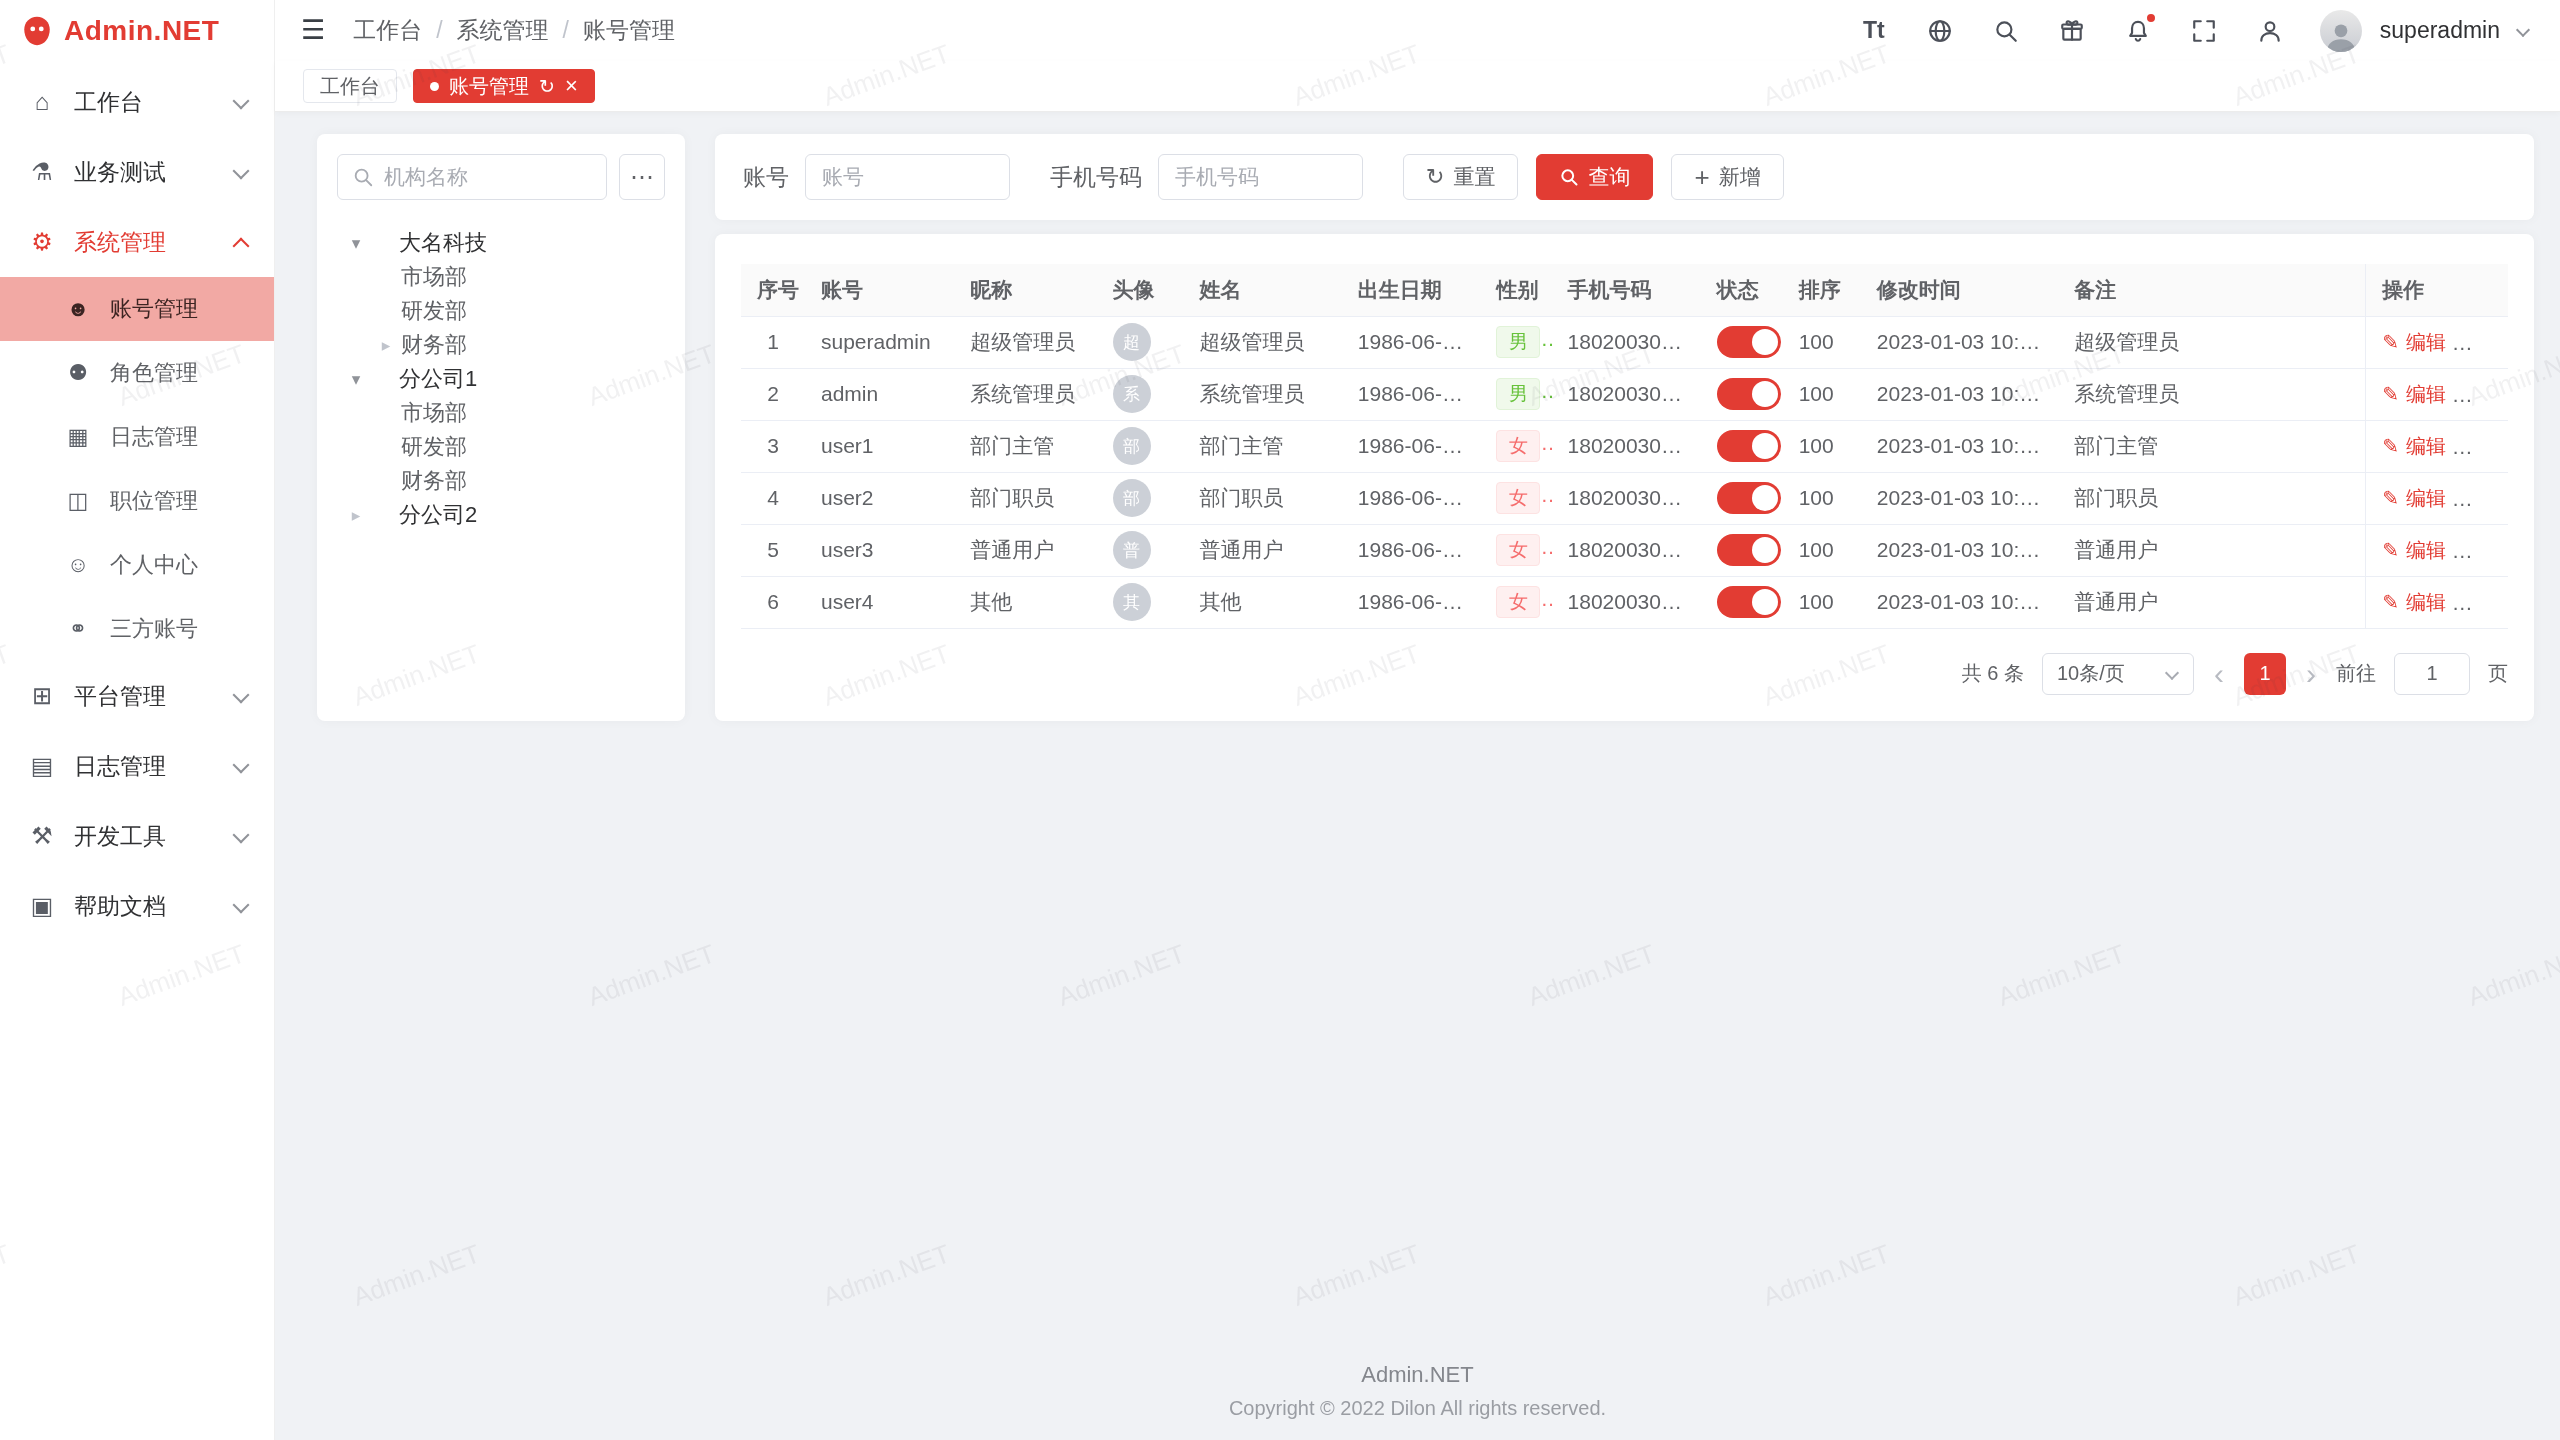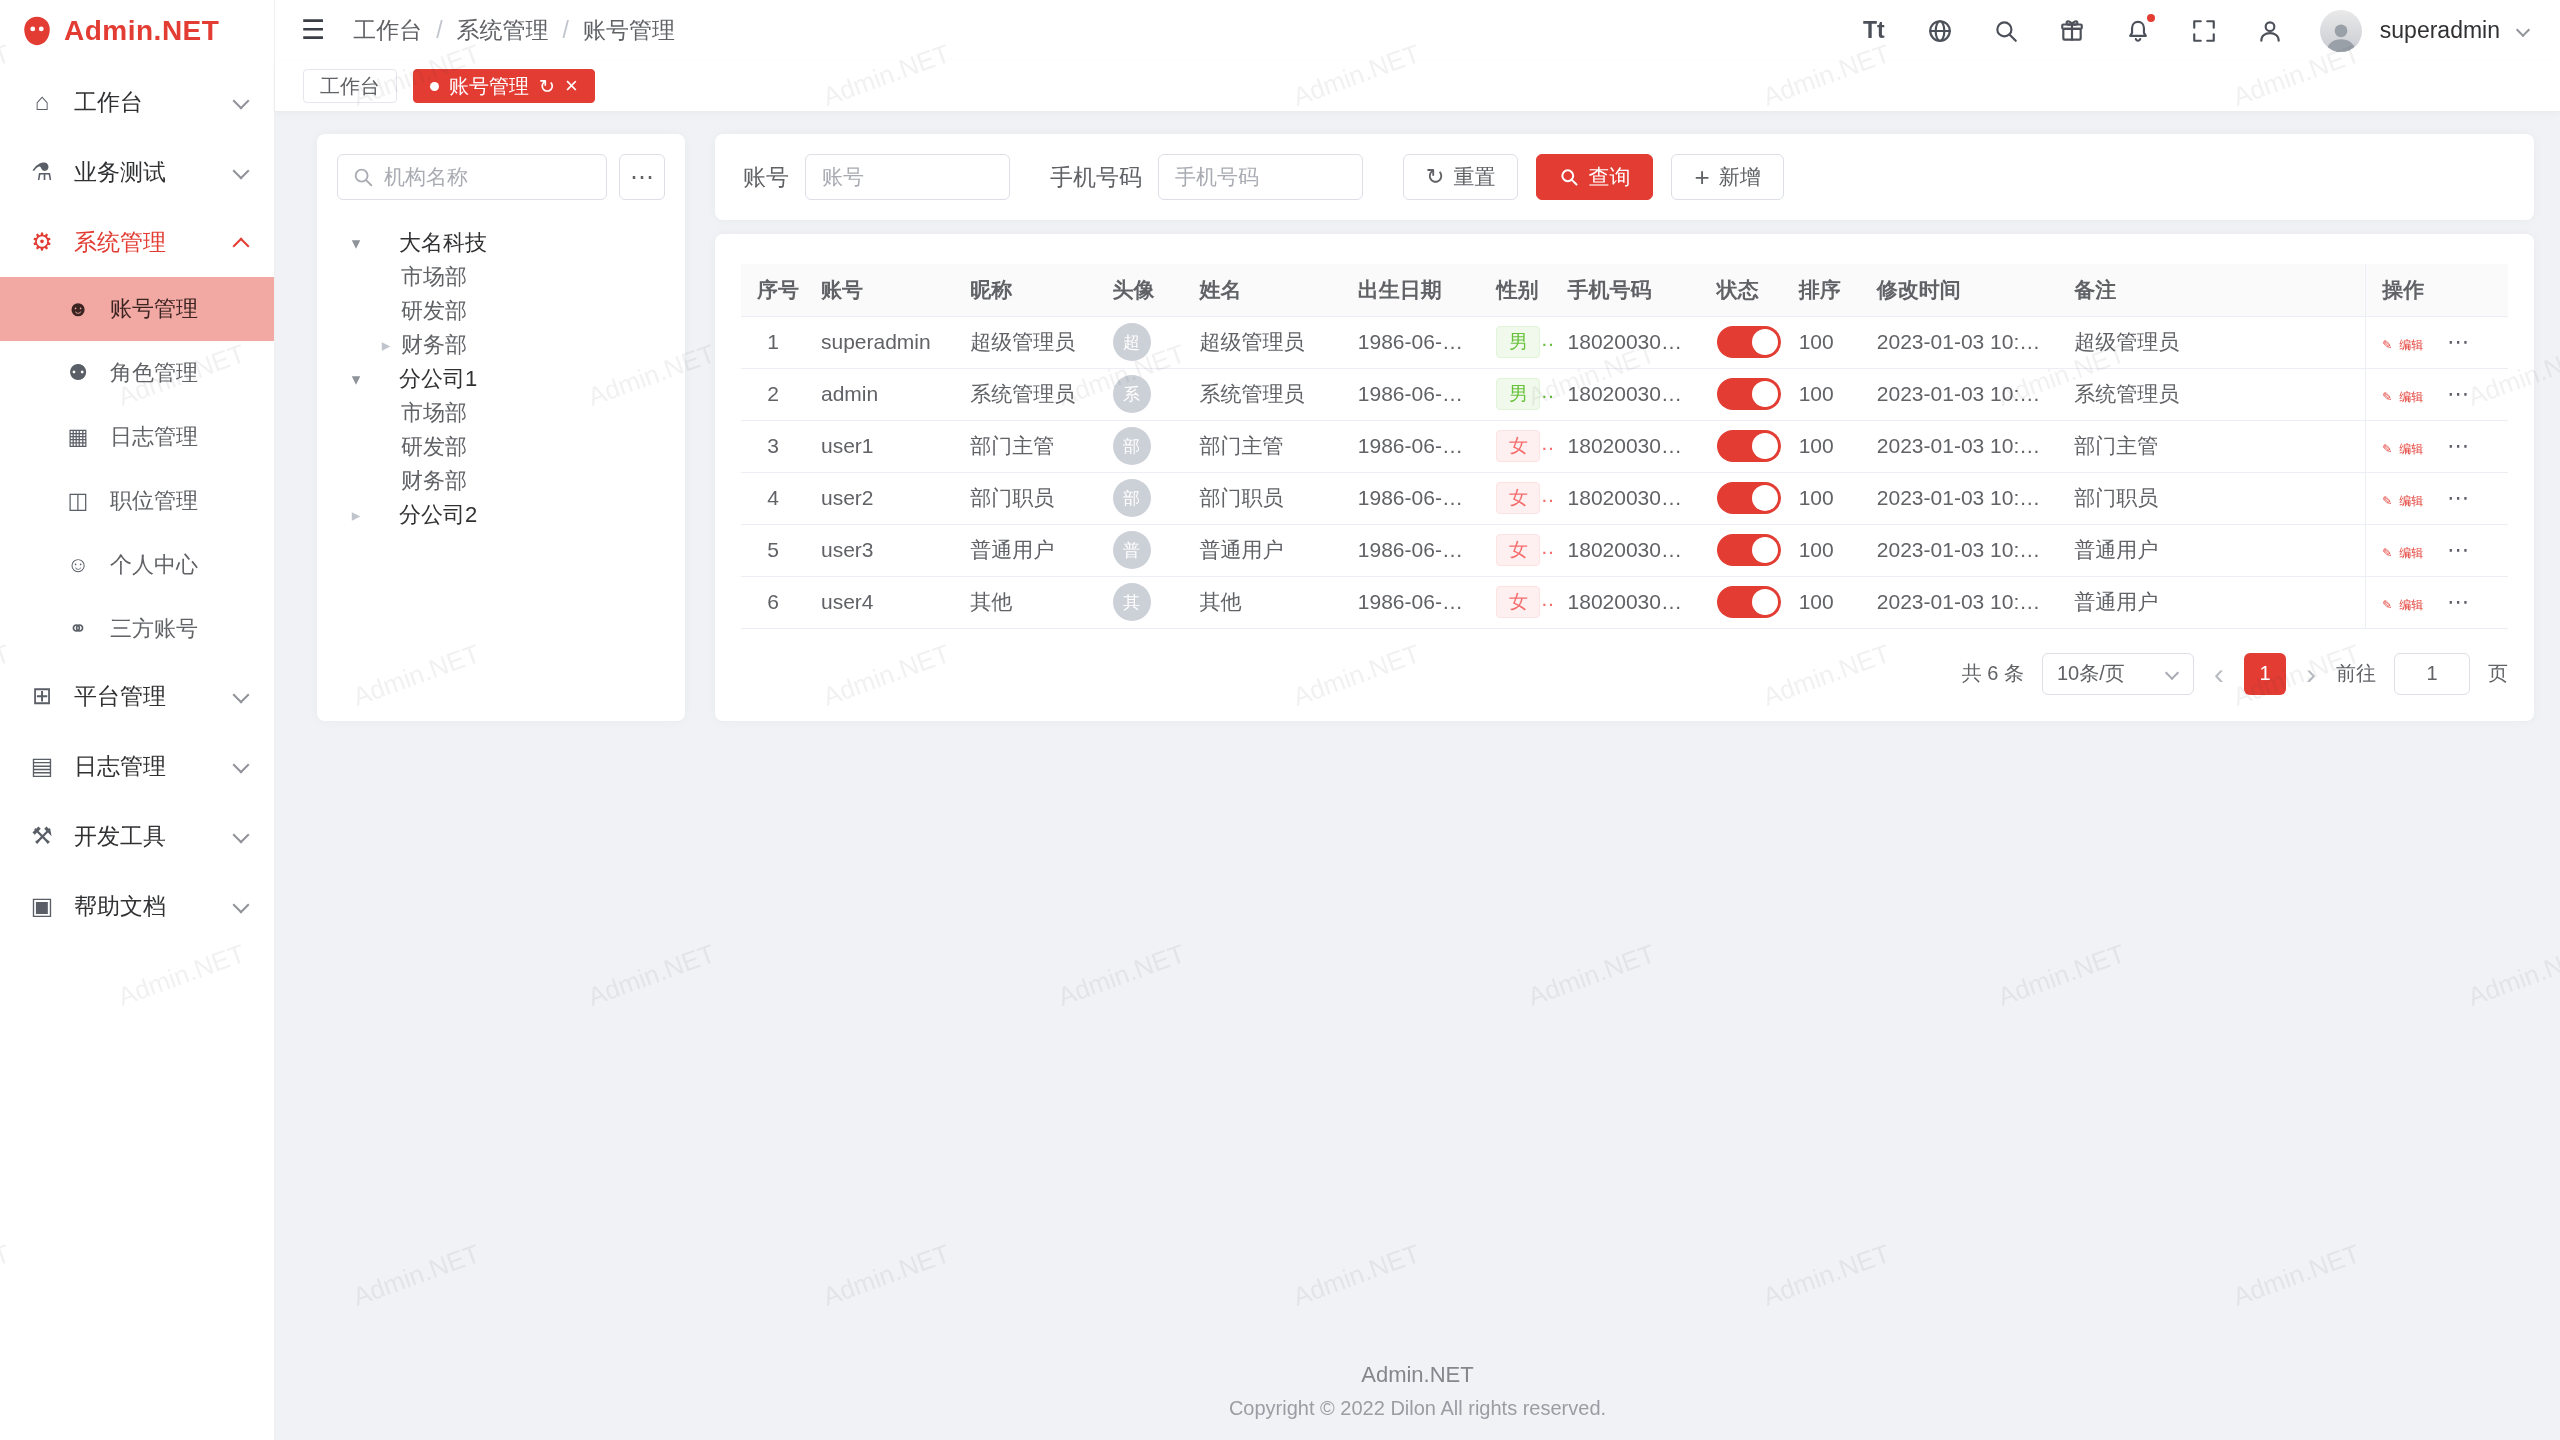--- a/index.html
+++ b/index.html
@@ -115,21 +115,21 @@
   th{height:52px;padding:0 16px;font-size:21px;font-weight:700;color:var(--txt2);text-align:left;background:#fafafa;border-bottom:1px solid var(--tborder);white-space:nowrap;overflow:hidden;}
   td{height:52px;padding:0 16px;font-size:21px;color:var(--txt2);border-bottom:1px solid var(--tborder);white-space:nowrap;overflow:hidden;text-overflow:ellipsis;}
   th:first-child,td:first-child{text-align:center;}
   th:last-child,td:last-child{border-left:1px solid var(--tborder);}
   .av{width:38px;height:38px;border-radius:50%;background:#ccd0d7;color:#fff;display:inline-flex;align-items:center;justify-content:center;font-size:17px;}
   .sexb{display:inline-block;min-width:44px;text-align:center;padding:3px 8px;border-radius:4px;font-size:19px;border:1px solid transparent;line-height:1.25;}
   .sexb.sex-male{background:#f0f9eb;border-color:#e1f3d8;color:#67c23a;}
   .sexb.sex-female{background:#fef0f0;border-color:#fde2e2;color:#f56c6c;}
   .sw{width:64px;height:32px;border-radius:16px;background:var(--primary);position:relative;display:inline-block;vertical-align:middle;cursor:pointer;}
   .sw::after{content:"";position:absolute;right:3px;top:3px;width:26px;height:26px;border-radius:50%;background:#fff;}
-  .edit-link{color:var(--primary);font-size:12px;display:inline-flex;align-items:center;gap:7px;cursor:pointer;}
+  .edit-link{color:var(--primary);font-size:20px;display:inline-flex;align-items:center;gap:7px;cursor:pointer;}
   .edit-ic::before{content:"✎";}
   .more-ops{color:#5a5e66;margin-left:18px;font-size:22px;letter-spacing:1px;cursor:pointer;}
 
   
   .pager{display:flex;align-items:center;justify-content:flex-end;gap:18px;margin-top:24px;font-size:20px;color:var(--txt2);}
   .psize{min-width:152px;height:42px;border:1px solid var(--border);border-radius:6px;display:flex;align-items:center;justify-content:space-between;gap:0;padding:0 14px;cursor:pointer;}
   .psize-caret{width:14px;height:14px;position:relative;}
   .psize-caret::before{content:"";position:absolute;left:2px;top:1px;width:8px;height:8px;border-right:2px solid #a8abb2;border-bottom:2px solid #a8abb2;transform:rotate(45deg);}
   .parrow{color:#b8bbc2;font-size:30px;line-height:1;cursor:pointer;padding:0 2px;}
   .pnum{width:42px;height:42px;border-radius:6px;background:var(--primary);color:#fff;display:flex;align-items:center;justify-content:center;font-size:20px;cursor:pointer;}

